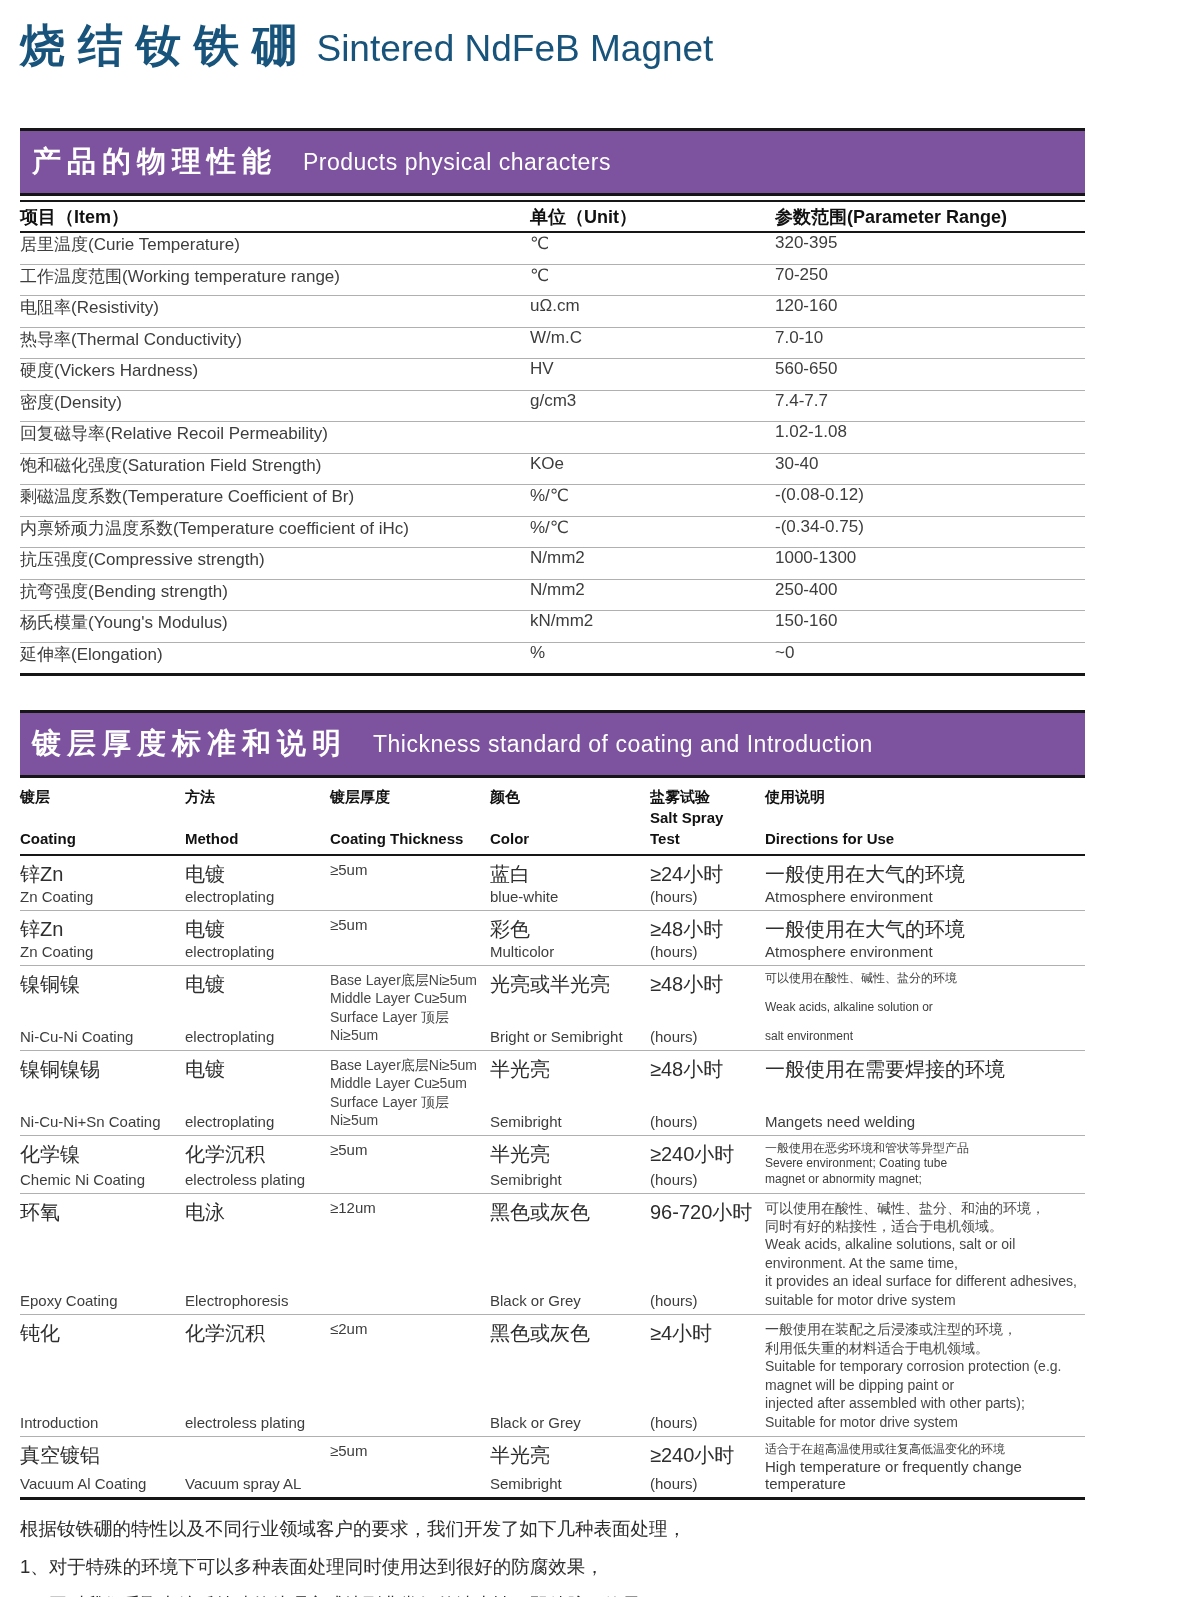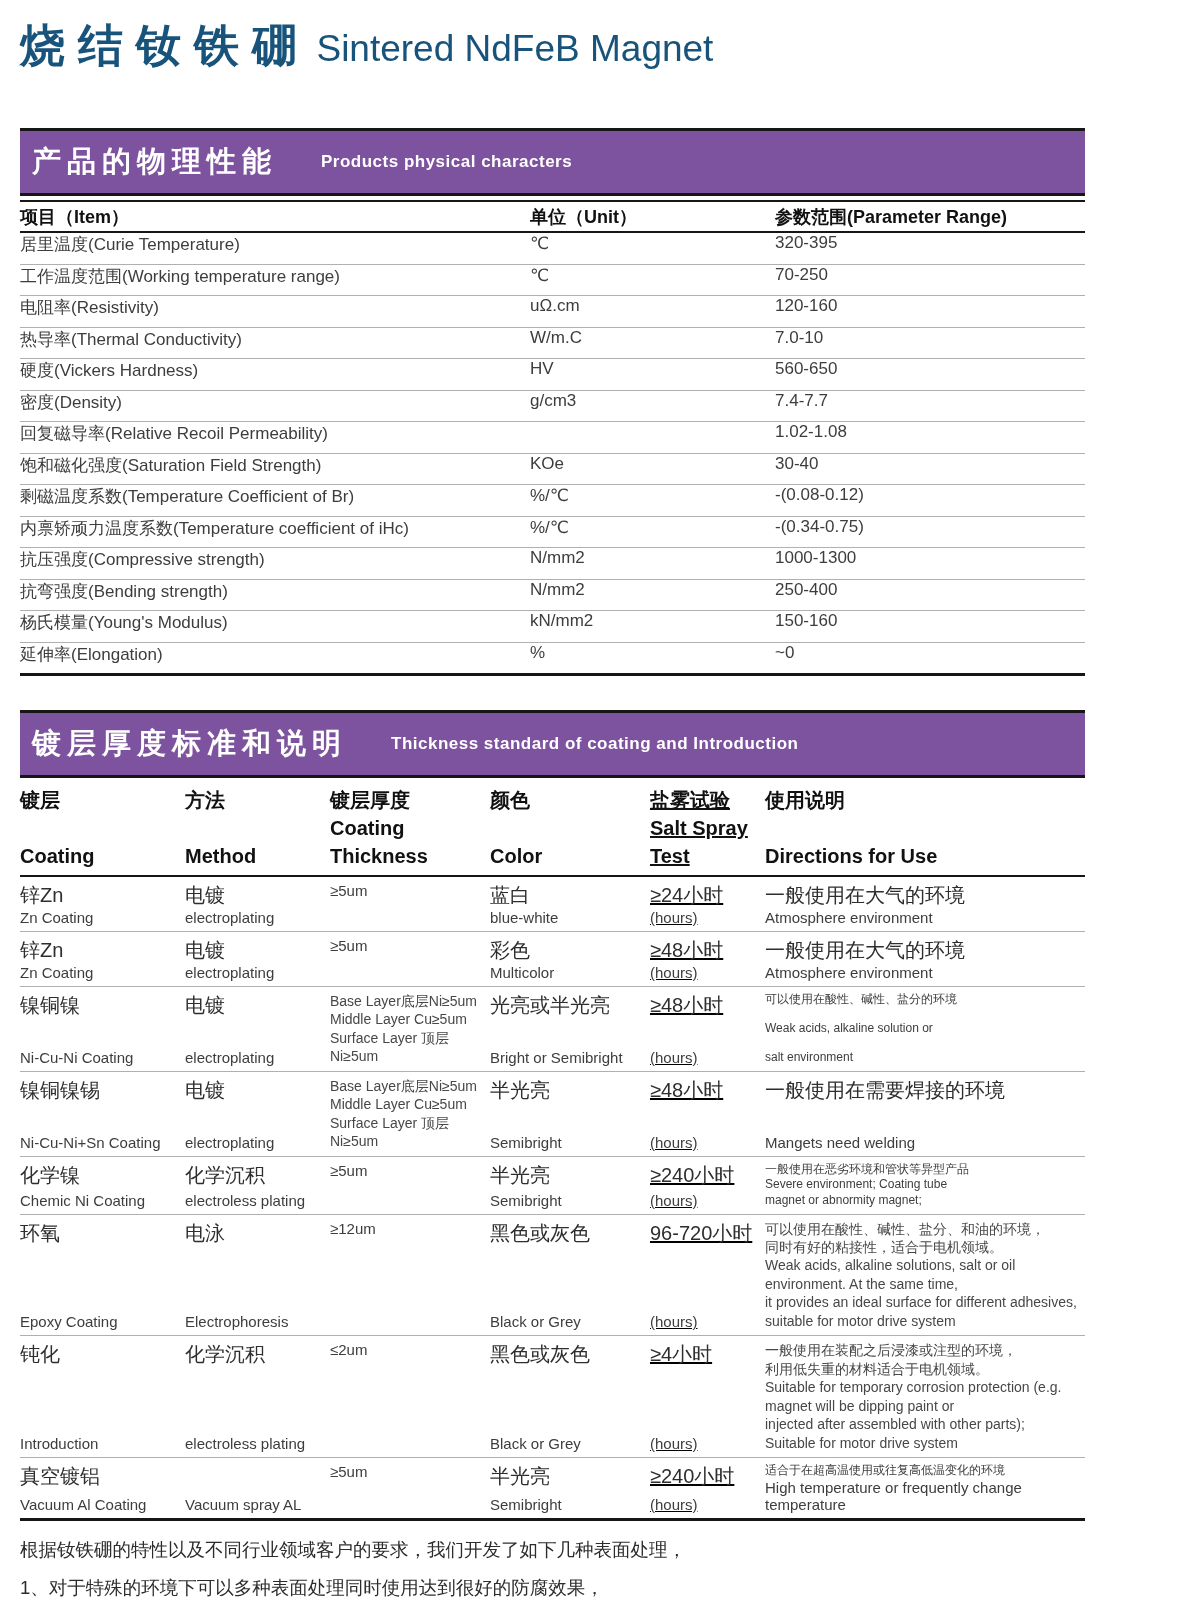--- a/index.html
+++ b/index.html
@@ -6,49 +6,49 @@
     font-family:"Liberation Sans","DejaVu Sans",sans-serif;-webkit-font-smoothing:antialiased;}
   .page{width:1065px;margin-left:20px;padding-top:16px;}
 
   
   .main-title{white-space:nowrap;}
   .title-zh{font-size:45px;font-weight:bold;color:#17537a;letter-spacing:13px;}
   .title-en{font-size:37px;font-weight:normal;color:#17537a;letter-spacing:0;margin-left:2px;}
 
   
   .banner{border-top:3px solid #161616;border-bottom:3px solid #161616;background:#7d529e;
-    color:#fff;display:flex;align-items:center;padding:11px 0 11px 12px;gap:18px;}
+    color:#fff;display:flex;align-items:center;padding:11px 0 11px 12px;}
   .banner-zh{font-size:29px;font-weight:bold;letter-spacing:6px;}
-  .banner-en{font-size:17px;font-weight:bold;margin-left:26px;letter-spacing:0.5px;}
+  .banner-en{font-size:23px;font-weight:normal;margin-left:26px;letter-spacing:0.5px;}
   .banner1{margin-top:52px;}
   .banner2{margin-top:34px;}
 
   
   .table1{margin-top:4px;border-bottom:3px solid #161616;}
   .t1-header{display:flex;align-items:center;border-top:2px solid #161616;border-bottom:2.5px solid #161616;
     height:29px;font-size:18px;font-weight:bold;color:#111;}
   .t1-row{display:flex;height:30.5px;border-bottom:1px solid #b0b0b0;
     font-size:17px;color:#3d3d3d;}
   .t1-row:last-child{border-bottom:none;}
   .t1-c1{width:510px;}
   .t1-c2{width:245px;}
   .t1-c3{flex:1;}
 
   
   .table2{margin-top:8px;border-bottom:3px solid #161616;}
   .t2-header{display:flex;border-bottom:2.5px solid #161616;padding-bottom:5px;
-    font-size:20px;line-height:1.4;font-weight:bold;color:#111;}
+    font-size:15px;line-height:1.4;font-weight:bold;color:#111;}
   .t2-row{display:flex;min-height:50px;border-bottom:1px solid #b0b0b0;padding:5px 0 5px 0;box-sizing:border-box;}
   .t2-row:last-child{border-bottom:none;min-height:58px;}
   .t2-c{display:flex;flex-direction:column;justify-content:space-between;box-sizing:border-box;padding-right:8px;}
   .t2-c1{width:165px;}
   .t2-c2{width:145px;}
   .t2-c3{width:160px;}
   .t2-c4{width:160px;}
-  .t2-c5{width:115px;text-decoration:underline;}
+  .t2-c5{width:115px;}
   .t2-c6{flex:1;}
   .zh{font-size:20px;color:#2e2e2e;}
   .en{font-size:15px;color:#3d3d3d;}
   .small{font-size:12px;line-height:1.3;color:#3d3d3d;}
   .tiny{font-size:14px;line-height:1.32;color:#474747;}
 
   
   .notes-zh{margin-top:16px;}
   .notes-zh div{font-size:18.5px;color:#2c2c2c;margin-bottom:13px;}
   .notes-en{margin-top:12px;width:1075px;}

